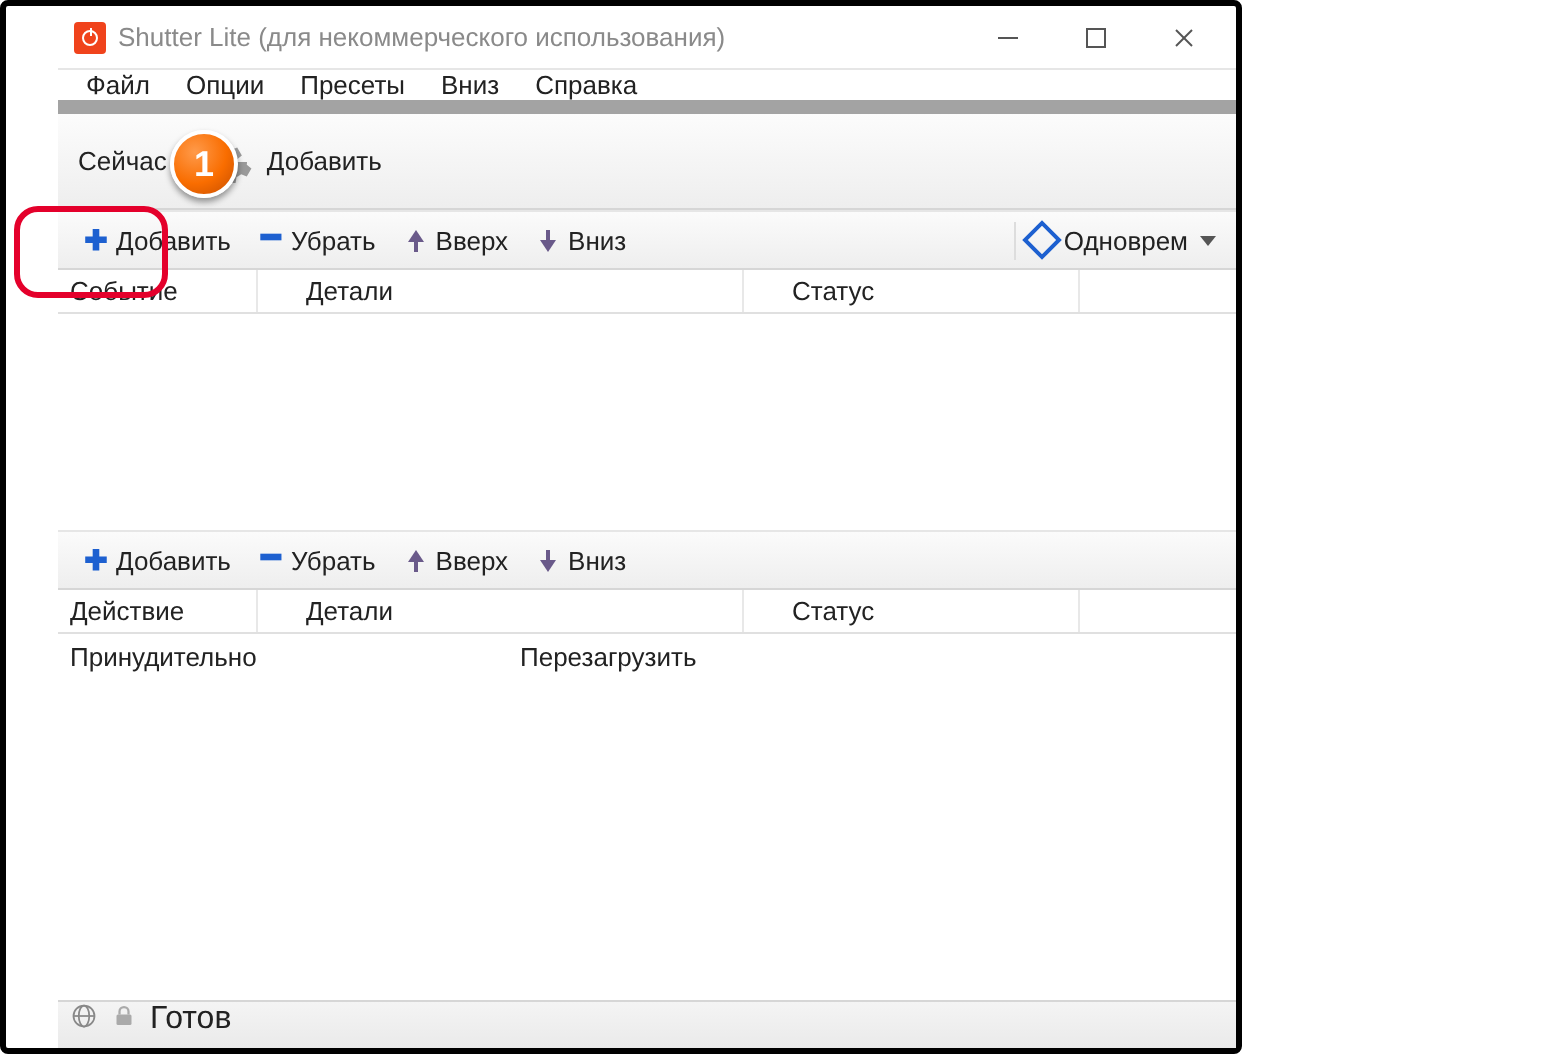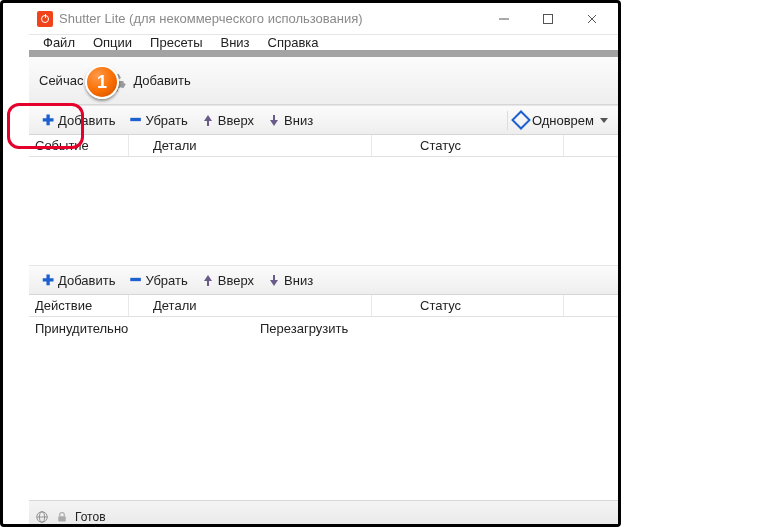--- a/index.html
+++ b/index.html
@@ -171,42 +171,42 @@
   }
   .th {
     padding: 2px 6px;
     border-right: 1px solid #e8e8e8;
     display: flex;
     align-items: center;
     color: #222;
   }
   .col-0 { width: 100px; }
   .col-1 { width: 225px; }
-  .col-2 { width: 150px; margin-left: 24px; }
+  .col-2 { width: 150px; }
   .col-3 { flex: 1; border-right: none; }
   .tbody { flex: 1; background: #fff; }
   .trow {
     display: flex;
     height: 22px;
     align-items: center;
   }
   .td { padding: 2px 6px; }
   
   .top-pane { height: 130px; flex: 0 0 auto; }
   .bottom-pane { flex: 1; }
   
   .statusbar {
     height: 24px;
     background: linear-gradient(#f4f4f4, #eaeaea);
     border-top: 1px solid #d6d6d6;
     display: flex;
-    align-items: flex-end;
+    align-items: flex-start;
     padding: 0 6px;
     gap: 6px;
-    font-size: 12px;
+    font-size: 16px;
   }
   .status-ico {
     width: 14px; height: 14px;
     display: flex; align-items:center; justify-content:center;
     color: #888;
   }
   
   .annot-circle {
     position: absolute;
     width: 77px; height: 46px;

